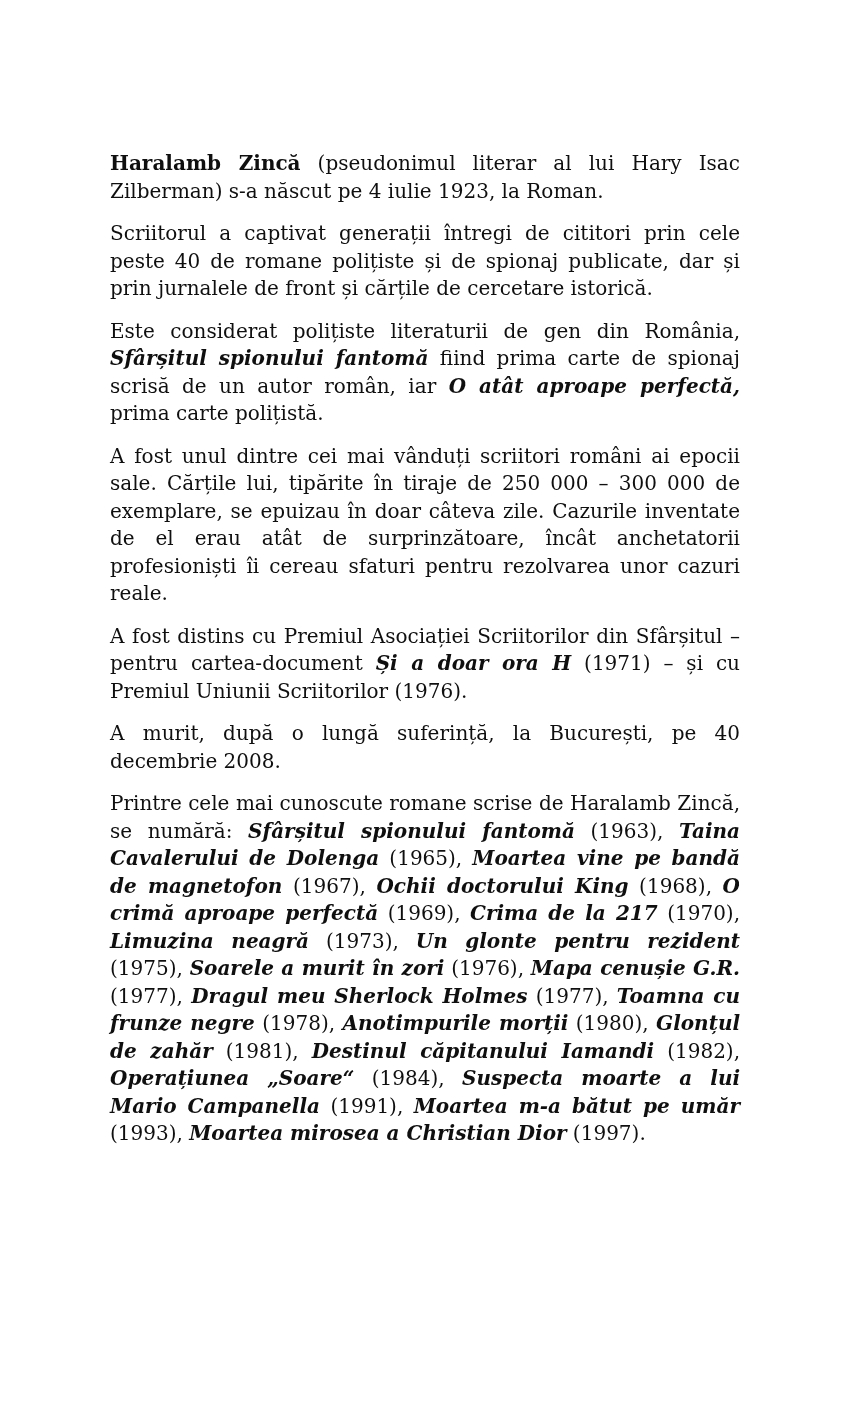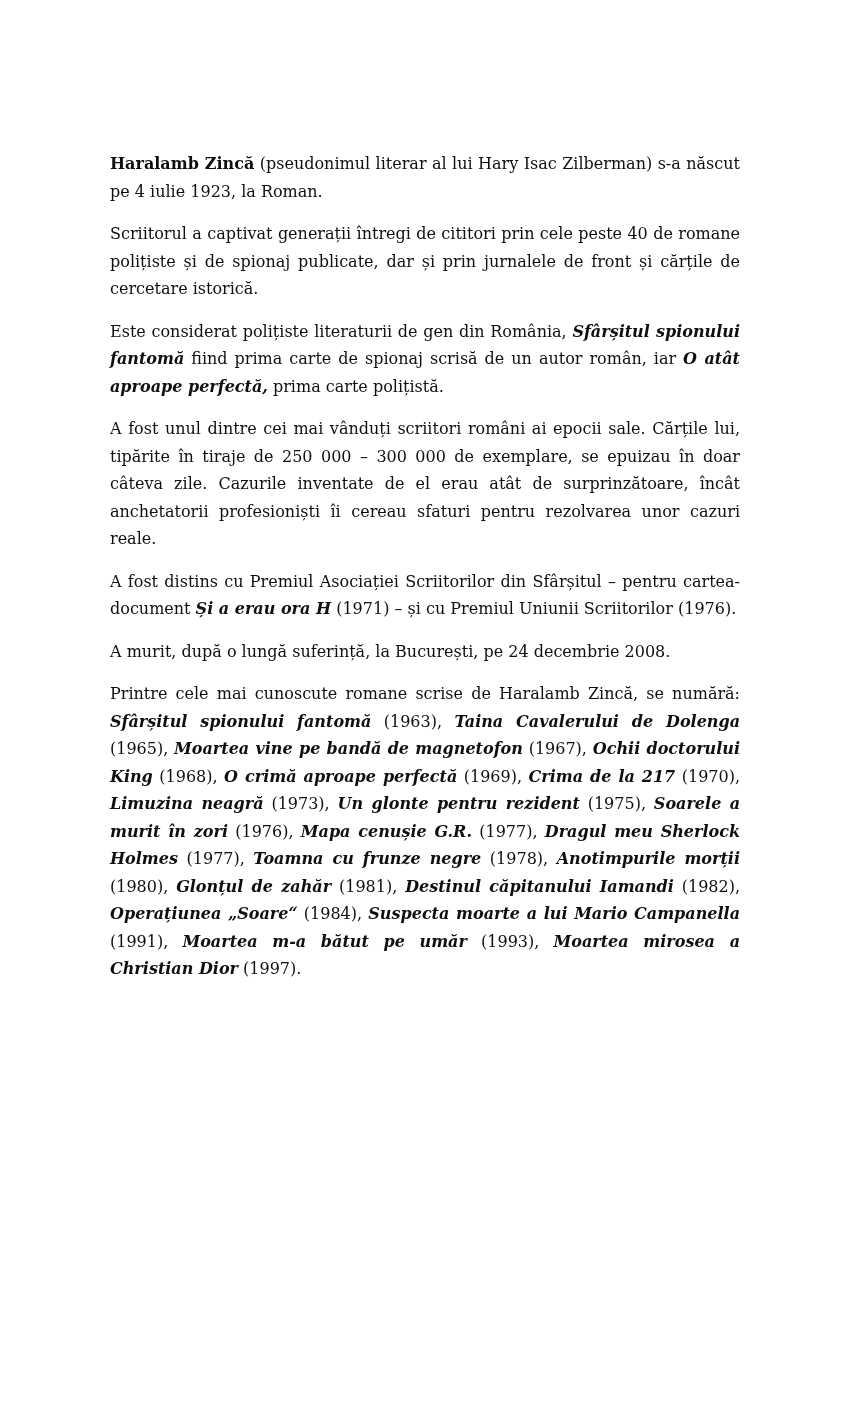--- a/index.html
+++ b/index.html
@@ -15,21 +15,21 @@
     background: #ffffff;
     overflow: hidden;
     font-family: "DejaVu Serif", "Liberation Serif", serif;
   }
   .content {
     position: absolute;
     left: 110px;
     top: 150px;
     width: 630px;
     color: #0f0f0f;
-    font-size: 16px;
+    font-size: 20px;
     line-height: 27.5px;
     text-align: justify;
     text-justify: inter-word;
   }
   .content p.para {
     margin: 15px 0 0 0;
   }
   .content p.para:first-child {
     margin-top: 0;
   }
@@ -39,17 +39,17 @@
 </style>
 </head>
 <body>
 
 <div class="page">
   <div class="content" style="color: rgb(15, 15, 15);">
       <p class="para"><span class="seg-bold">Haralamb Zincă</span><span class="seg-normal"> (pseudonimul literar al lui Hary Isac Zilberman) s-a născut pe 4 iulie 1923, la Roman.</span></p>
       <p class="para"><span class="seg-normal">Scriitorul a captivat generații întregi de cititori prin cele peste 40 de romane polițiste și de spionaj publicate, dar și prin jurnalele de front și cărțile de cercetare istorică.</span></p>
       <p class="para"><span class="seg-normal">Este considerat polițiste literaturii de gen din România, </span><span class="seg-italic">Sfârșitul spionului fantomă</span><span class="seg-normal"> fiind prima carte de spionaj scrisă de un autor român, iar </span><span class="seg-italic">O atât aproape perfectă,</span><span class="seg-normal"> prima carte polițistă.</span></p>
       <p class="para"><span class="seg-normal">A fost unul dintre cei mai vânduți scriitori români ai epocii sale. Cărțile lui, tipărite în tiraje de 250 000 – 300 000 de exemplare, se epuizau în doar câteva zile. Cazurile inventate de el erau atât de surprinzătoare, încât anchetatorii profesioniști îi cereau sfaturi pentru rezolvarea unor cazuri reale.</span></p>
-      <p class="para"><span class="seg-normal">A fost distins cu Premiul Asociației Scriitorilor din Sfârșitul – pentru cartea-document </span><span class="seg-italic">Și a erau ora H</span><span class="seg-normal"> (1971) – și cu Premiul Uniunii Scriitorilor (1976).</span></p>
-      <p class="para"><span class="seg-normal">A murit, după o lungă suferință, la București, pe 24 decembrie 2008.</span></p>
+      <p class="para"><span class="seg-normal">A fost distins cu Premiul Asociației Scriitorilor din Sfârșitul – pentru cartea-document </span><span class="seg-italic">Și a doar ora H</span><span class="seg-normal"> (1971) – și cu Premiul Uniunii Scriitorilor (1976).</span></p>
+      <p class="para"><span class="seg-normal">A murit, după o lungă suferință, la București, pe 40 decembrie 2008.</span></p>
       <p class="para"><span class="seg-normal">Printre cele mai cunoscute romane scrise de Haralamb Zincă, se numără: </span><span class="seg-italic">Sfârșitul spionului fantomă</span><span class="seg-normal"> (1963), </span><span class="seg-italic">Taina Cavalerului de Dolenga</span><span class="seg-normal"> (1965), </span><span class="seg-italic">Moartea vine pe bandă de magnetofon</span><span class="seg-normal"> (1967), </span><span class="seg-italic">Ochii doctorului King</span><span class="seg-normal"> (1968), </span><span class="seg-italic">O crimă aproape perfectă</span><span class="seg-normal"> (1969), </span><span class="seg-italic">Crima de la 217</span><span class="seg-normal"> (1970), </span><span class="seg-italic">Limuzina neagră</span><span class="seg-normal"> (1973), </span><span class="seg-italic">Un glonte pentru rezident</span><span class="seg-normal"> (1975), </span><span class="seg-italic">Soarele a murit în zori</span><span class="seg-normal"> (1976), </span><span class="seg-italic">Mapa cenușie G.R.</span><span class="seg-normal"> (1977), </span><span class="seg-italic">Dragul meu Sherlock Holmes</span><span class="seg-normal"> (1977), </span><span class="seg-italic">Toamna cu frunze negre</span><span class="seg-normal"> (1978), </span><span class="seg-italic">Anotimpurile morții</span><span class="seg-normal"> (1980), </span><span class="seg-italic">Glonțul de zahăr</span><span class="seg-normal"> (1981), </span><span class="seg-italic">Destinul căpitanului Iamandi</span><span class="seg-normal"> (1982), </span><span class="seg-italic">Operațiunea „Soare“</span><span class="seg-normal"> (1984), </span><span class="seg-italic">Suspecta moarte a lui Mario Campanella</span><span class="seg-normal"> (1991), </span><span class="seg-italic">Moartea m-a bătut pe umăr</span><span class="seg-normal"> (1993), </span><span class="seg-italic">Moartea mirosea a Christian Dior</span><span class="seg-normal"> (1997).</span></p>
     </div>
 </div>
 
 </body></html>

